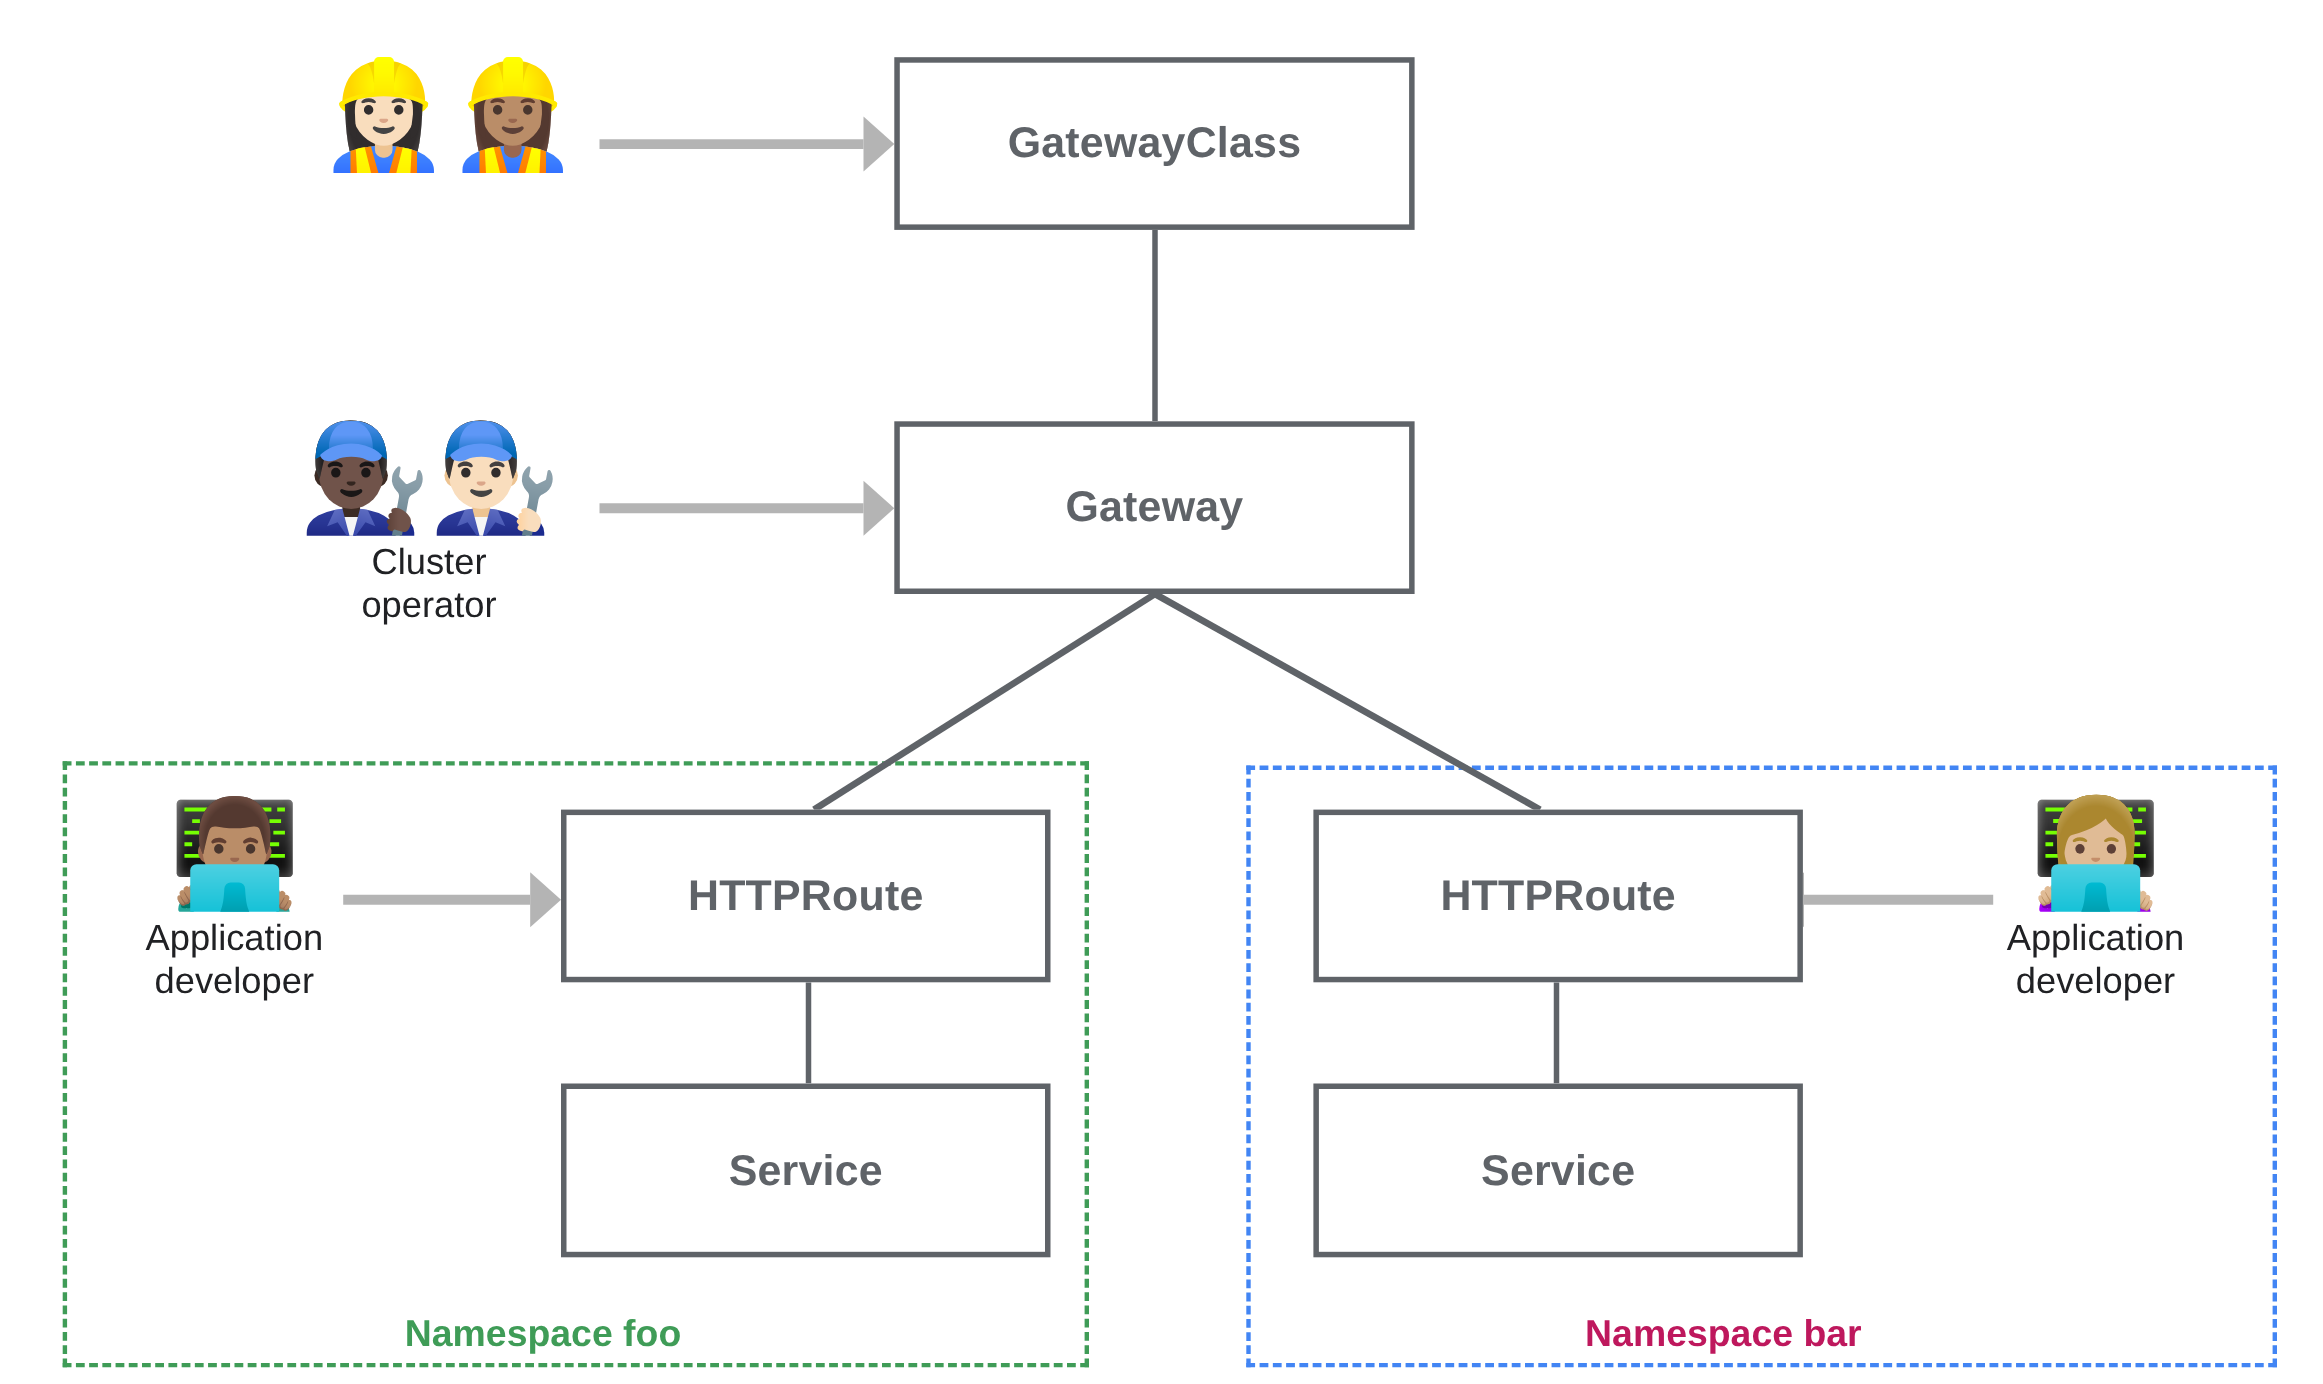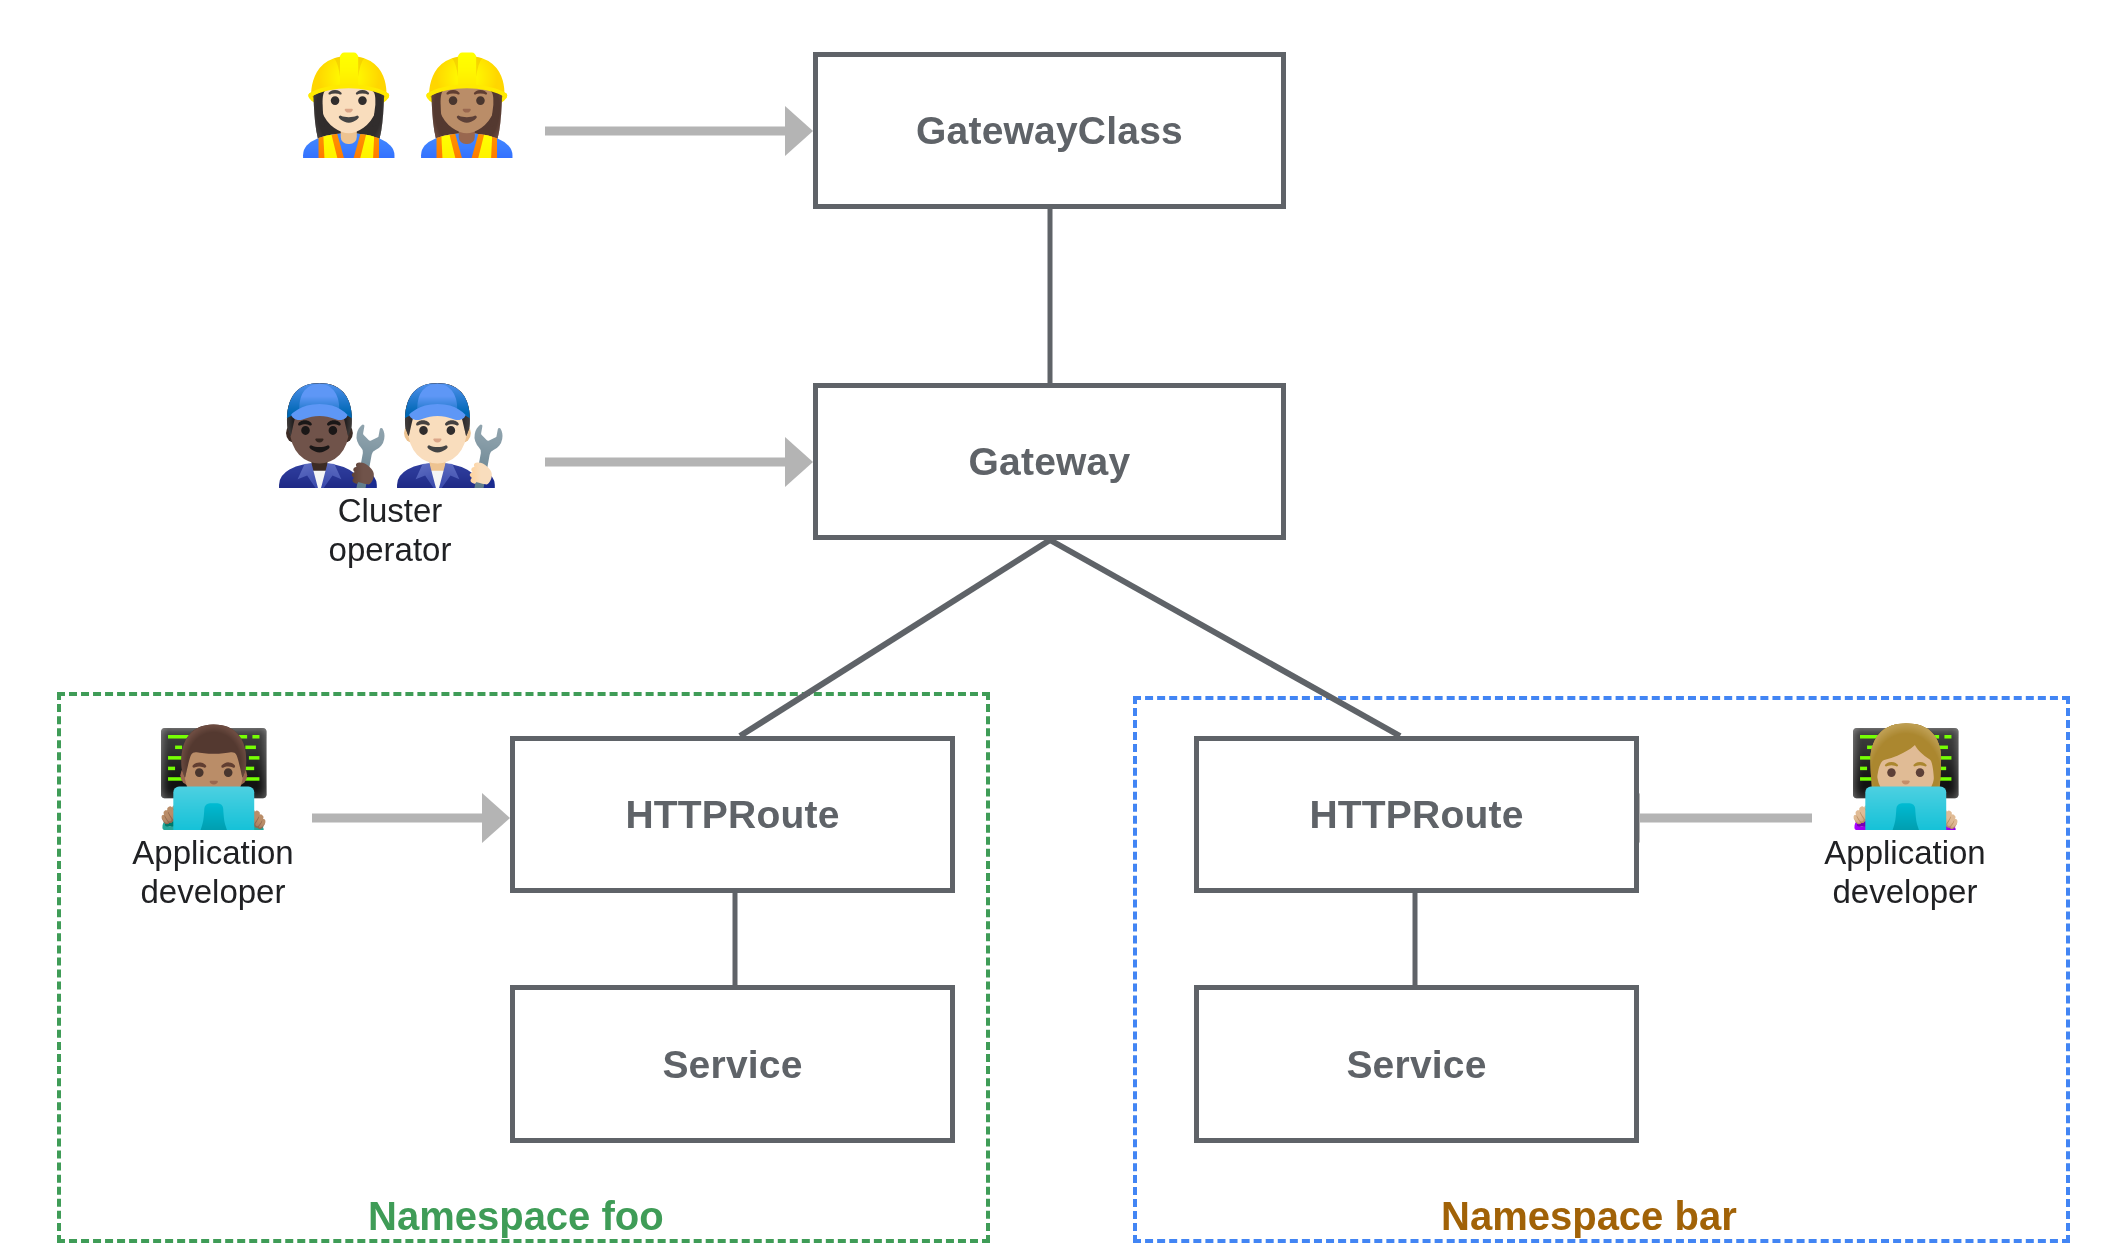--- a/index.html
+++ b/index.html
@@ -43,21 +43,21 @@
   .ns-box {
     position: absolute;
     box-sizing: border-box;
     border-width: 4px;
     border-style: dashed;
     background: transparent;
     z-index: 1;
   }
   .ns-label {
     position: absolute;
-    font-size: 40px;
+    font-size: 34px;
     font-weight: bold;
     white-space: nowrap;
     z-index: 5;
     line-height: 1;
   }
 
   
   .persona {
     position: absolute;
     display: flex;
@@ -104,21 +104,21 @@
 </style>
 </head>
 <body>
 
 <div id="canvas">
 
   <div class="ns-box" style="left:57px; top:692px; width:933px; height:551px; border-color:#3f9c57;"></div>
   <div class="ns-label" style="left:368px; top:1196px; color:#3f9c57;">Namespace foo</div>
 
   <div class="ns-box" style="left:1133px; top:696px; width:937px; height:547px; border-color:#4285f4;"></div>
-  <div class="ns-label" style="left:1441px; top:1196px; color:#a16207;">Namespace bar</div>
+  <div class="ns-label" style="left:1441px; top:1196px; color:#be185d;">Namespace bar</div>
 
   <svg id="wires" viewBox="0 0 2112 1258">
 
     <line x1="1050" y1="209" x2="1050" y2="383" stroke="#5f6368" stroke-width="5"></line>
 
     <line x1="1050" y1="540" x2="740" y2="736" stroke="#5f6368" stroke-width="6"></line>
 
     <line x1="1050" y1="540" x2="1400" y2="736" stroke="#5f6368" stroke-width="6"></line>
 
     <line x1="735" y1="893" x2="735" y2="985" stroke="#5f6368" stroke-width="5"></line>

